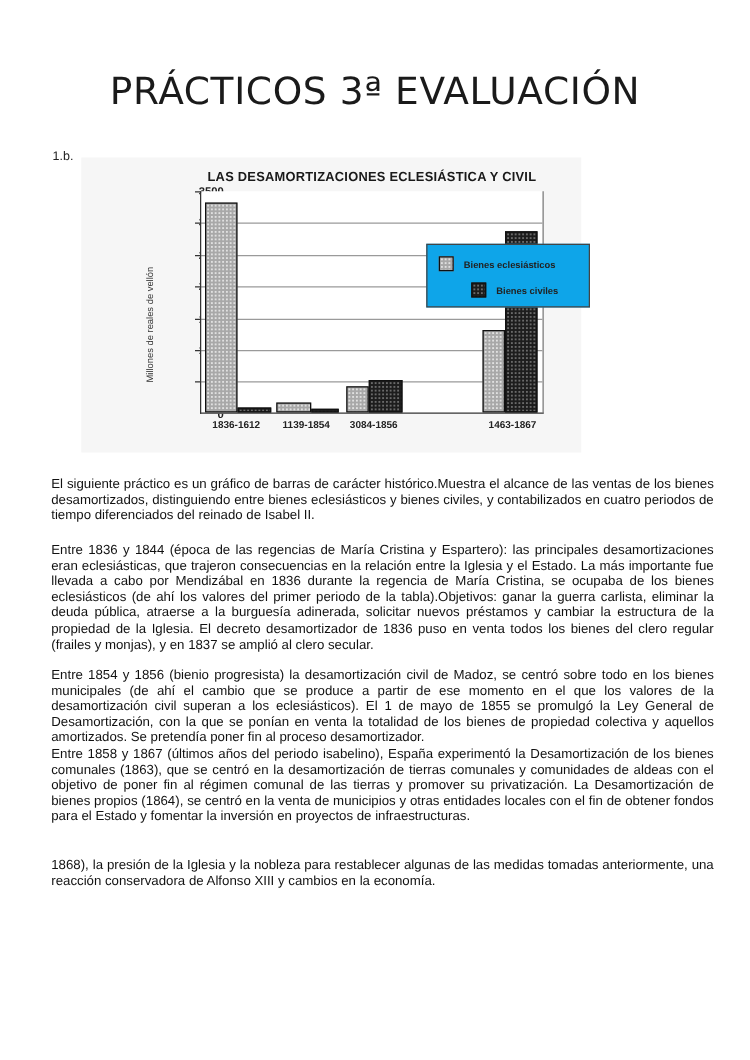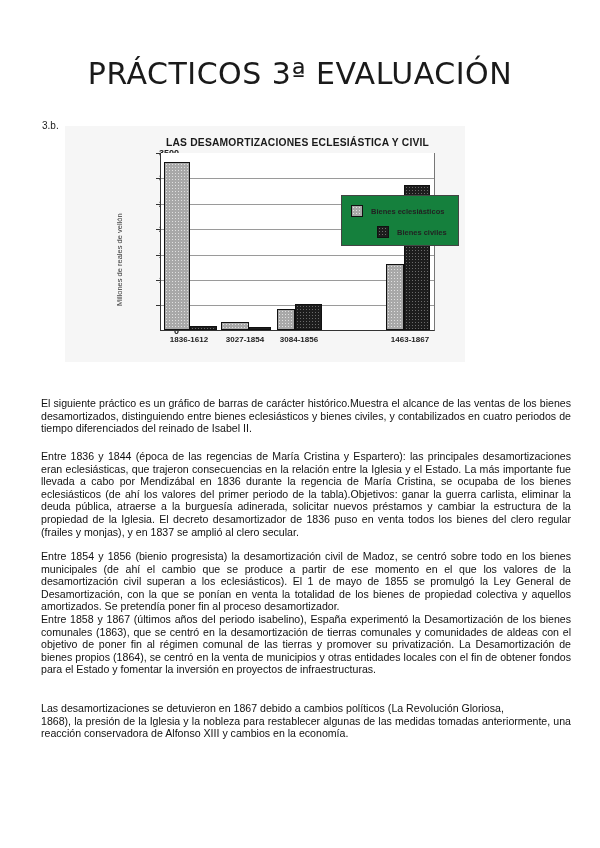--- a/index.html
+++ b/index.html
@@ -51,47 +51,47 @@
     .bar.civ {
       background-color: #1d1d1d;
       background-image: radial-gradient(#6a6a6a 0.8px, transparent 1px);
       background-size: 3px 3px;
     }
     .xtick-label {
       position: absolute; top: 209px; font-size: 8px; font-weight: bold; color: #222;
       white-space: nowrap; transform: translateX(-50%);
     }
     .legend {
-      position: absolute; left: 180px; top: 42px; width: 118px; height: 51px;
-      background: #15803d; border: 1px solid #444;
+      position: absolute; left: 180px; top: 42px; width: 131px; height: 51px;
+      background: #0ea5e9; border: 1px solid #444;
     }
     .legend-item { position: absolute; left: 9px; display: flex; align-items: center; gap: 8px; }
     .legend-swatch { width: 12px; height: 12px; border: 1.5px solid #111; }
     .legend-swatch.ecl {
       background-color: #a8a8a8;
       background-image: radial-gradient(#e0e0e0 0.8px, transparent 1px); background-size: 3px 3px;
     }
     .legend-swatch.civ {
       background-color: #1d1d1d;
       background-image: radial-gradient(#6a6a6a 0.8px, transparent 1px); background-size: 3px 3px;
     }
     .legend-text { font-size: 7.5px; font-weight: bold; color: #222; white-space: nowrap; }
 
     
     .para {
       position: absolute; left: 41px; width: 530px; font-size: 10.6px; line-height: 12.6px;
-      text-align: justify; color: #111; margin-top: 16px;
+      text-align: justify; color: #111;
     }
     .para p { margin: 0; }
   </style>
 </head>
 <body>
 
 <h1 class="page-title">PRÁCTICOS 3ª EVALUACIÓN</h1>
-<div class="exercise-label">3.b.</div>
+<div class="exercise-label">1.b.</div>
 
 <div class="chart-figure">
   <div class="chart-title">LAS DESAMORTIZACIONES ECLESIÁSTICA Y CIVIL</div>
   <div class="y-axis-title" style="top:180px; left:50px;">Millones de reales de vellón</div>
 
   <div>
     <span class="ytick-label" style="top:27px;">3500</span>
     <span class="ytick-label" style="top:52px;">3000</span>
     <span class="ytick-label" style="top:78px;">2500</span>
     <span class="ytick-label" style="top:103px;">2000</span>
@@ -135,34 +135,33 @@
         <span class="legend-text">Bienes eclesiásticos</span>
       </div>
       <div class="legend-item" style="top:30px;padding-left:26px;">
         <span class="legend-swatch civ"></span>
         <span class="legend-text">Bienes civiles</span>
       </div>
     </div>
   </div>
 
   <span class="xtick-label" style="left:124px;">1836-1612</span>
-  <span class="xtick-label" style="left:180px;">3027-1854</span>
+  <span class="xtick-label" style="left:180px;">1139-1854</span>
   <span class="xtick-label" style="left:234px;">3084-1856</span>
   <span class="xtick-label" style="left:345px;">1463-1867</span>
 </div>
 
 <div class="para" style="top:381px;">
   <p>El siguiente práctico es un gráfico de barras de carácter histórico.Muestra el alcance de las ventas de los bienes desamortizados, distinguiendo entre bienes eclesiásticos y bienes civiles, y contabilizados en cuatro periodos de tiempo diferenciados del reinado de Isabel II.</p>
 </div>
 
 <div class="para" style="top:434px;">
   <p>Entre 1836 y 1844 (época de las regencias de María Cristina y Espartero): las principales desamortizaciones eran eclesiásticas, que trajeron consecuencias en la relación entre la Iglesia y el Estado. La más importante fue llevada a cabo por Mendizábal en 1836 durante la regencia de María Cristina, se ocupaba de los bienes eclesiásticos (de ahí los valores del primer periodo de la tabla).Objetivos: ganar la guerra carlista, eliminar la deuda pública, atraerse a la burguesía adinerada, solicitar nuevos préstamos y cambiar la estructura de la propiedad de la Iglesia. El decreto desamortizador de 1836 puso en venta todos los bienes del clero regular (frailes y monjas), y en 1837 se amplió al clero secular.</p>
 </div>
 
 <div class="para" style="top:534px;">
   <p>Entre 1854 y 1856 (bienio progresista) la desamortización civil de Madoz, se centró sobre todo en los bienes municipales (de ahí el cambio que se produce a partir de ese momento en el que los valores de la desamortización civil superan a los eclesiásticos). El 1 de mayo de 1855 se promulgó la Ley General de Desamortización, con la que se ponían en venta la totalidad de los bienes de propiedad colectiva y aquellos amortizados. Se pretendía poner fin al proceso desamortizador.</p>
   <p>Entre 1858 y 1867 (últimos años del periodo isabelino), España experimentó la Desamortización de los bienes comunales (1863), que se centró en la desamortización de tierras comunales y comunidades de aldeas con el objetivo de poner fin al régimen comunal de las tierras y promover su privatización. La Desamortización de bienes propios (1864), se centró en la venta de municipios y otras entidades locales con el fin de obtener fondos para el Estado y fomentar la inversión en proyectos de infraestructuras.</p>
 </div>
 
 <div class="para" style="top:686px; text-align:left;">
-  <p>Las desamortizaciones se detuvieron en 1867 debido a cambios políticos (La Revolución Gloriosa,</p>
   <p style="text-align:justify;">1868), la presión de la Iglesia y la nobleza para restablecer algunas de las medidas tomadas anteriormente, una reacción conservadora de Alfonso XIII y cambios en la economía.</p>
 </div>
 
 </body></html>

